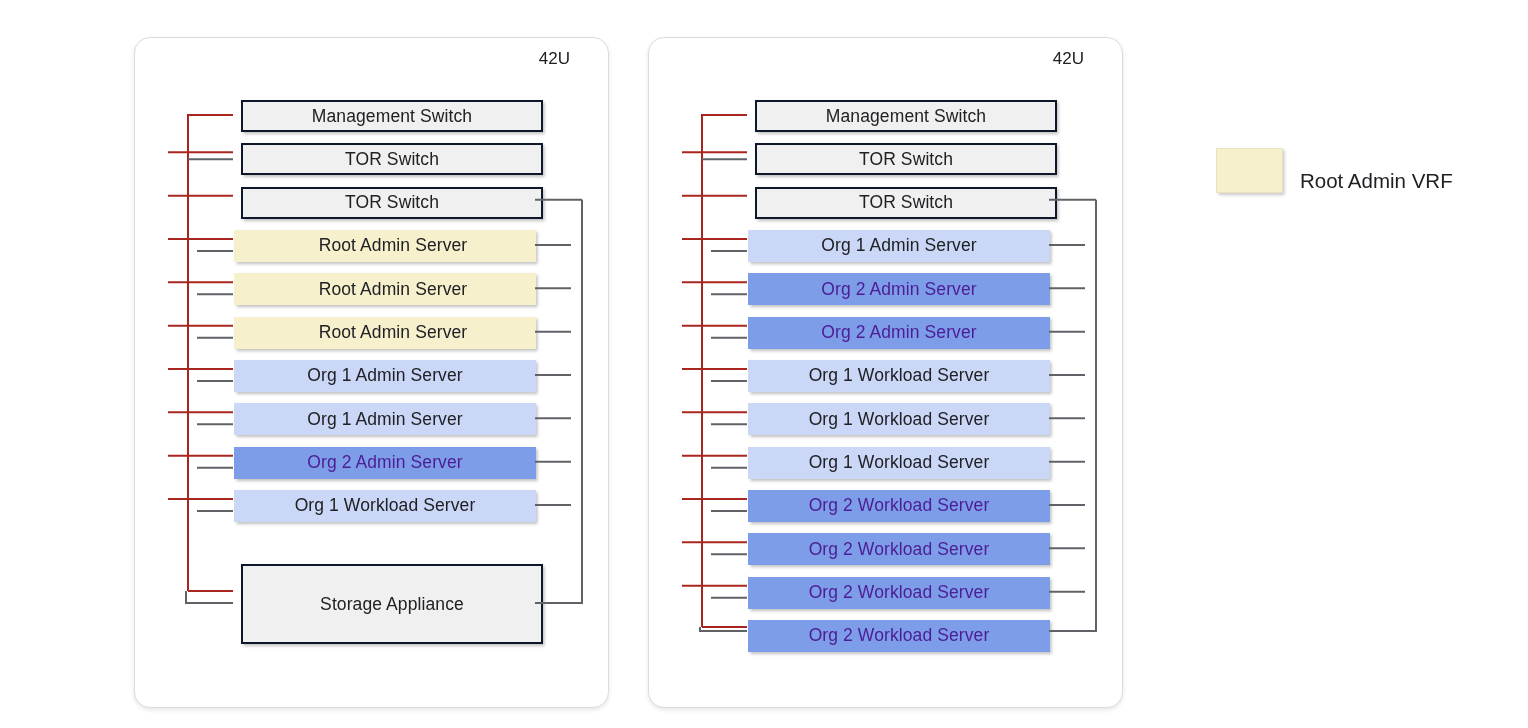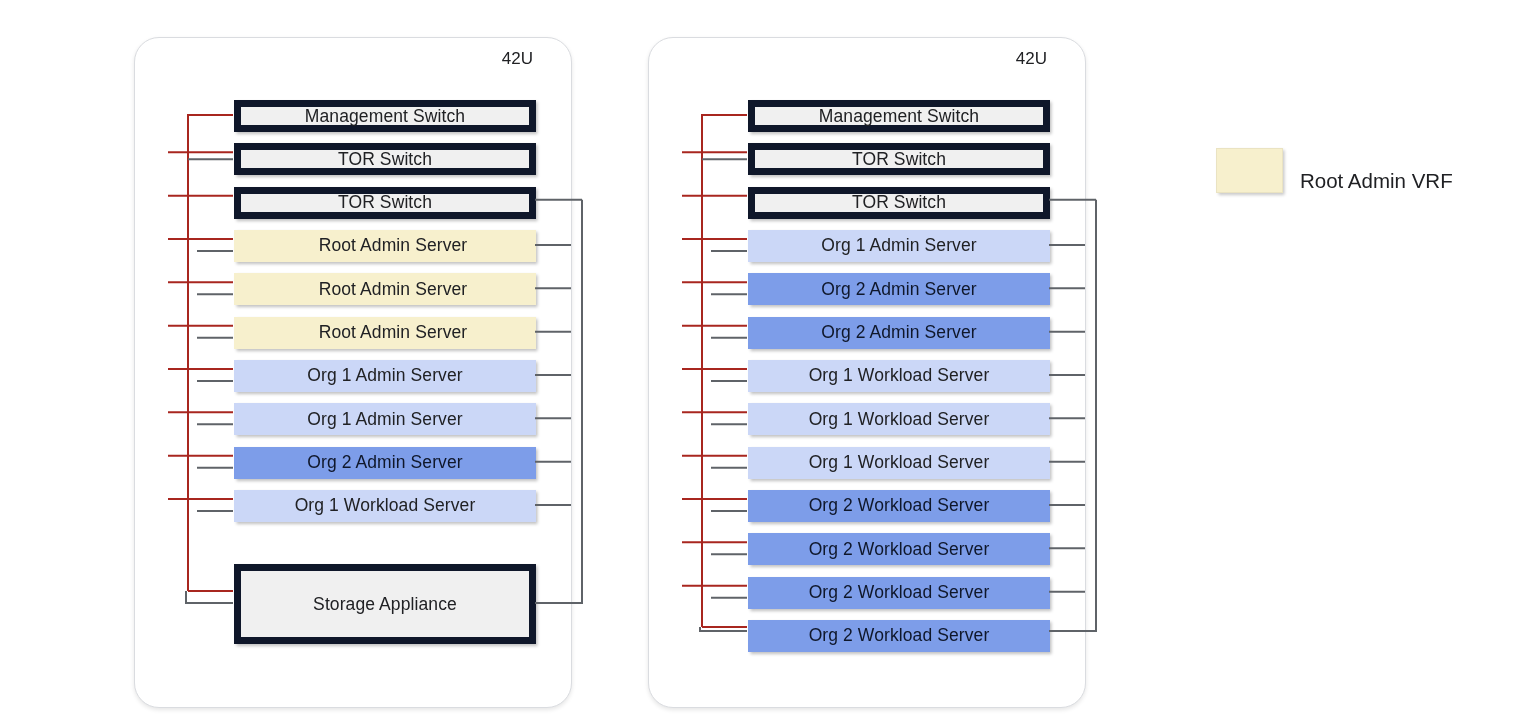--- a/index.html
+++ b/index.html
@@ -1,43 +1,43 @@
 <!DOCTYPE html>
 <html><head>
 <meta charset="utf-8">
 <style>
   html,body{margin:0;padding:0;}
   body{
     width:1528px;height:728px;position:relative;background:#ffffff;
     font-family:"Liberation Sans",sans-serif;overflow:hidden;
   }
   .rack{
-    position:absolute;top:37px;width:438px;height:671px;
-    background:#ffffff;border:1.5px solid #DADCE0;border-radius:25px;
+    position:absolute;top:37px;width:475px;height:671px;
+    background:#ffffff;border:1.5px solid #DADCE0;border-radius:16px;
     box-shadow:0 2px 4px rgba(0,0,0,0.10);
     box-sizing:border-box;
   }
   #rack1{left:134px;}
   #rack2{left:648px;}
   .capacity{
     position:absolute;top:11px;right:38px;
     font-size:17px;color:#202124;
   }
   .unit{
     position:absolute;left:99px;width:302px;height:32px;
     display:flex;align-items:center;justify-content:center;
     font-size:17.5px;color:#202124;letter-spacing:0.1px;
     box-shadow:1.5px 2px 3px rgba(0,0,0,0.25);
     box-sizing:border-box;white-space:nowrap;
   }
   .unit.tall{height:80px;}
-  .vrf-none{background:var(--c-gray);border:7px solid #0f172a;}
+  .vrf-none{background:var(--c-gray);border:2px solid #0f172a;margin-left:7px;}
   .vrf-root{background:var(--c-root);padding-left:16px;}
   .vrf-org1{background:var(--c-org1);}
-  .vrf-org2{background:var(--c-org2);color:#0f172a;}
+  .vrf-org2{background:var(--c-org2);color:#4c1d95;}
   #wires{
     position:absolute;left:0;top:0;width:1528px;height:728px;
     pointer-events:none;
   }
   .legend{position:absolute;left:1216px;top:148px;}
   .legend-item{display:flex;align-items:flex-end;margin-bottom:32px;}
   .swatch{
     width:67px;height:45px;flex:0 0 auto;
     box-shadow:1.5px 2px 3px rgba(0,0,0,0.22);
     border:1px solid rgba(0,0,0,0.05);box-sizing:border-box;

